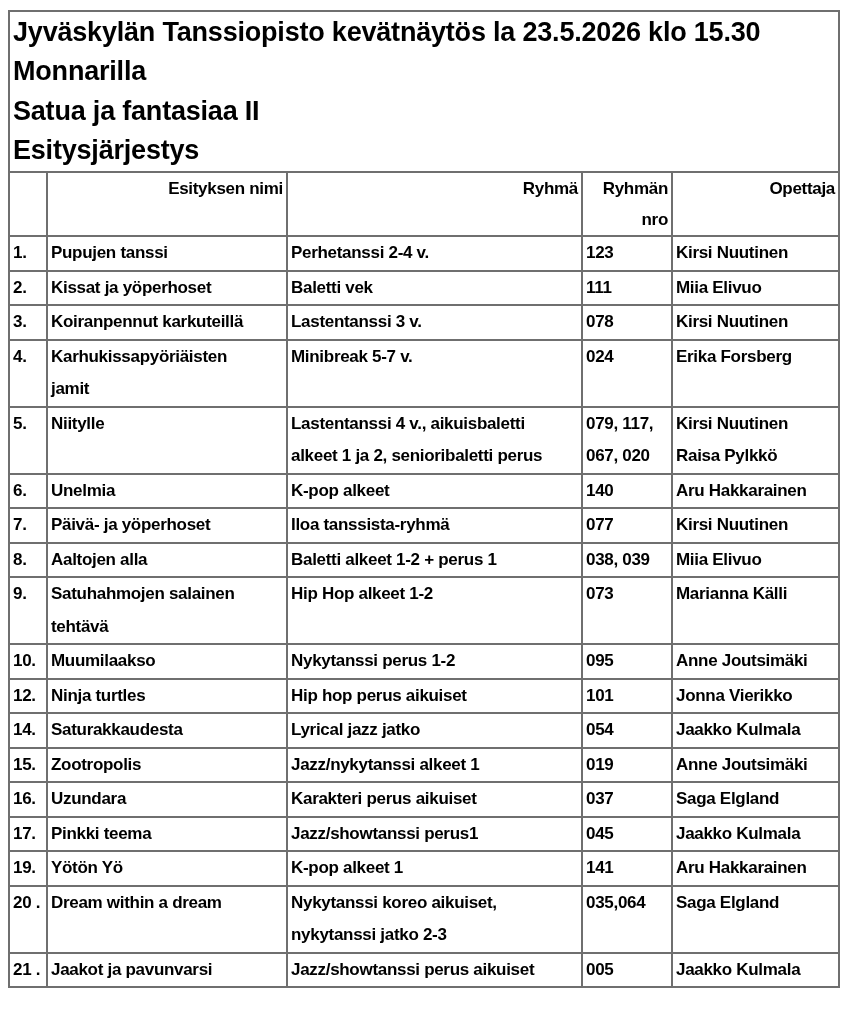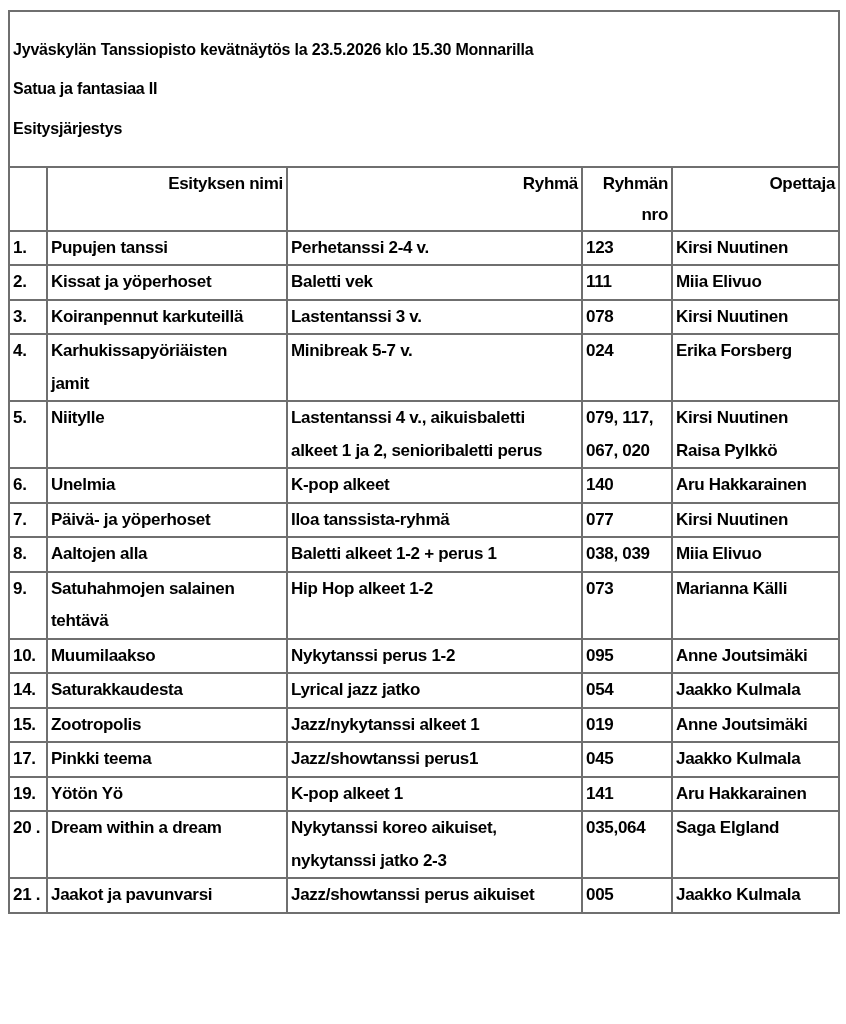--- a/index.html
+++ b/index.html
@@ -31,24 +31,24 @@
     color: #000000;
     padding: 0 3px;
     white-space: pre-line;
     overflow: hidden;
     font-size: 17px;
     line-height: 32.5px;
     letter-spacing: -0.3px;
   }
   table.schedule td.title-cell {
     height: 112px;
-    font-size: 16px;
+    font-size: 27px;
     line-height: 39.3px;
     letter-spacing: -0.2px;
-    padding: 18px 3px;
+    padding: 1px 3px;
   }
   table.schedule thead th {
     height: 58px;
     line-height: 31px;
     text-align: right;
   }
   table.schedule tbody td {
     height: 29px;
   }
 </style>
@@ -148,32 +148,46 @@
         <td>Marianna Källi</td>
       </tr>
       <tr>
         <td>10.</td>
         <td>Muumilaakso</td>
         <td>Nykytanssi perus 1-2</td>
         <td>095</td>
         <td>Anne Joutsimäki</td>
       </tr>
       <tr>
+        <td>12.</td>
+        <td>Ninja turtles</td>
+        <td>Hip hop perus aikuiset</td>
+        <td>101</td>
+        <td>Jonna Vierikko</td>
+      </tr>
+      <tr>
         <td>14.</td>
         <td>Saturakkaudesta</td>
         <td>Lyrical jazz jatko</td>
         <td>054</td>
         <td>Jaakko Kulmala</td>
       </tr>
       <tr>
         <td>15.</td>
         <td>Zootropolis</td>
         <td>Jazz/nykytanssi alkeet 1</td>
         <td>019</td>
         <td>Anne Joutsimäki</td>
+      </tr>
+      <tr>
+        <td>16.</td>
+        <td>Uzundara</td>
+        <td>Karakteri perus aikuiset</td>
+        <td>037</td>
+        <td>Saga Elgland</td>
       </tr>
       <tr>
         <td>17.</td>
         <td>Pinkki teema</td>
         <td>Jazz/showtanssi perus1</td>
         <td>045</td>
         <td>Jaakko Kulmala</td>
       </tr>
       <tr>
         <td>19.</td>

